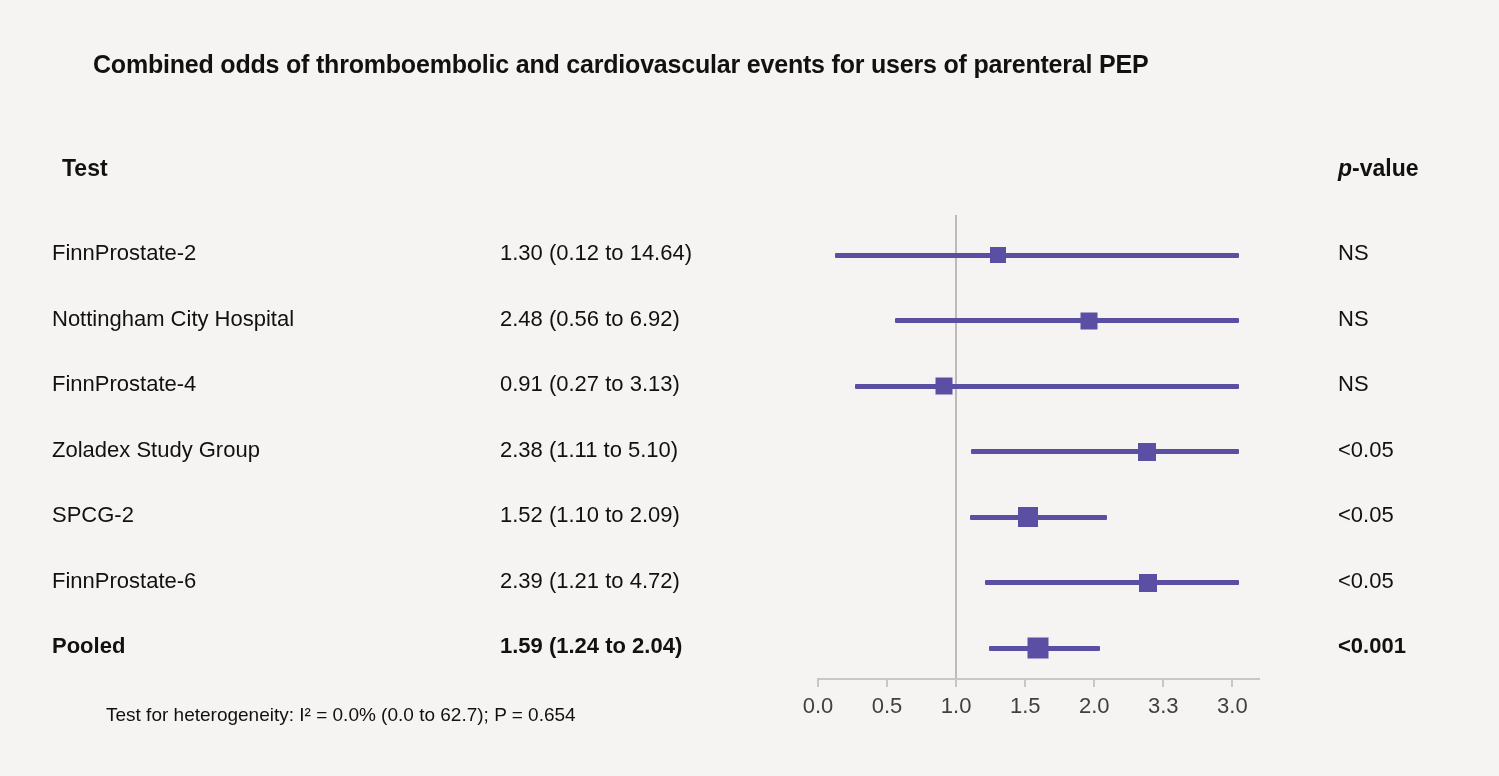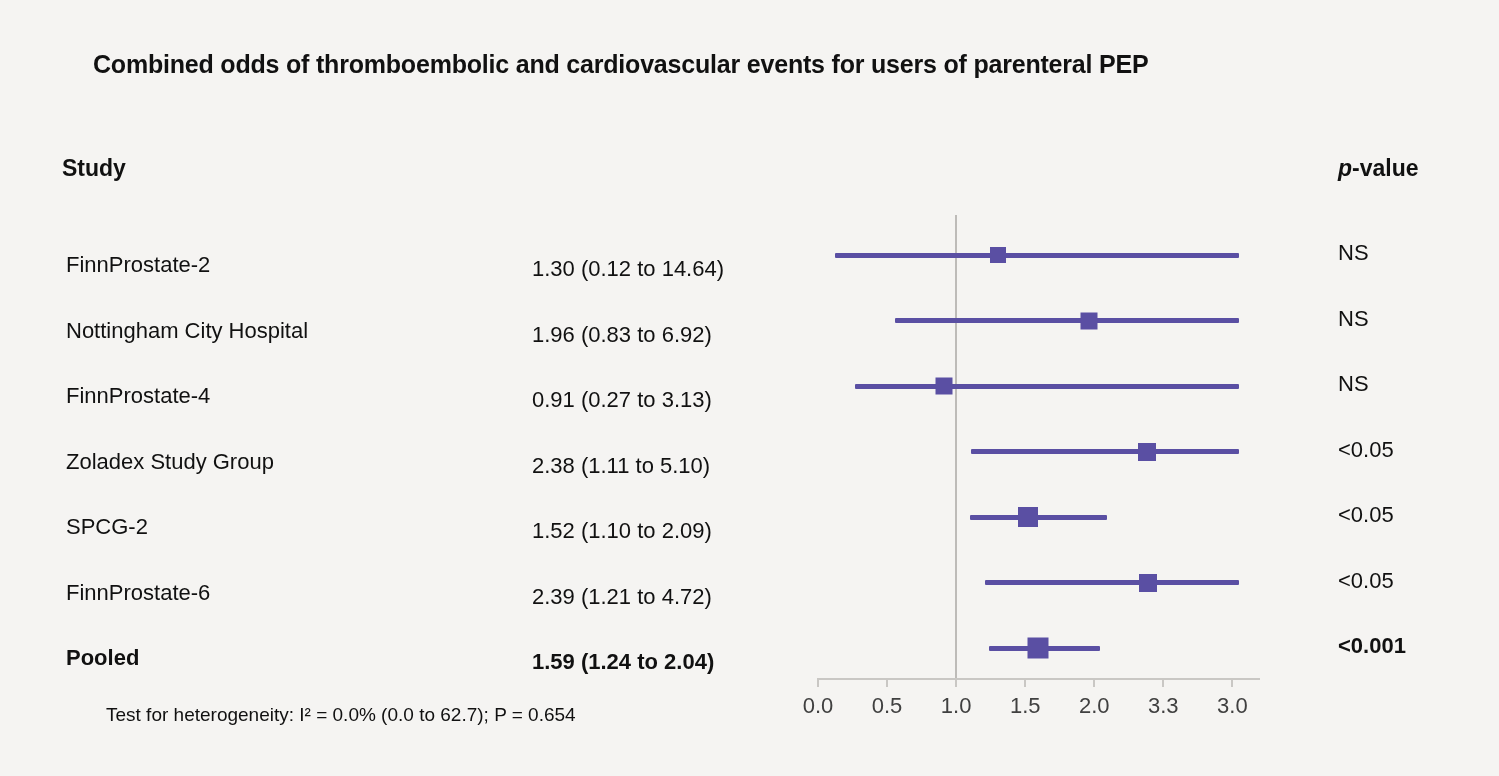--- a/index.html
+++ b/index.html
@@ -45,22 +45,22 @@
   .hdr-p     { left: 1338px; top: 155px; }
   .hdr-p i { font-style: italic; }
 
   
   .row-label, .row-or, .row-p {
     position: absolute;
     font-size: 22px;
     color: #111111;
     white-space: nowrap;
   }
-  .row-label { left: 66px; margin-top: 12px; }
-  .row-or    { left: 532px; margin-top: 16px; }
+  .row-label { left: 52px; }
+  .row-or    { left: 500px; }
   .row-p     { left: 1338px; }
   .bold { font-weight: bold; }
 
   
   .plot {
     position: absolute;
     left: 818px;
     top: 215px;
     width: 442px;
     height: 465px;
@@ -117,29 +117,29 @@
     margin-left: 44px;
   }
 </style>
 </head>
 <body>
 
 <div class="page">
 
   <div class="title">Combined odds of thromboembolic and cardiovascular events for users of parenteral PEP</div>
 
-  <div class="hdr hdr-study">Study</div>
+  <div class="hdr hdr-study">Test</div>
   <div class="hdr hdr-p"><i>p</i><span>-value</span></div>
 
   <div id="rows-layer">
       <div class="row-label" style="top: 240px;">FinnProstate-2</div>
       <div class="row-or" style="top: 240px;">1.30 (0.12 to 14.64)</div>
       <div class="row-p" style="top: 240px;">NS</div>
       <div class="row-label" style="top: 305.5px;">Nottingham City Hospital</div>
-      <div class="row-or" style="top: 305.5px;">1.96 (0.83 to 6.92)</div>
+      <div class="row-or" style="top: 305.5px;">2.48 (0.56 to 6.92)</div>
       <div class="row-p" style="top: 305.5px;">NS</div>
       <div class="row-label" style="top: 371px;">FinnProstate-4</div>
       <div class="row-or" style="top: 371px;">0.91 (0.27 to 3.13)</div>
       <div class="row-p" style="top: 371px;">NS</div>
       <div class="row-label" style="top: 436.5px;">Zoladex Study Group</div>
       <div class="row-or" style="top: 436.5px;">2.38 (1.11 to 5.10)</div>
       <div class="row-p" style="top: 436.5px;">&lt;0.05</div>
       <div class="row-label" style="top: 502px;">SPCG-2</div>
       <div class="row-or" style="top: 502px;">1.52 (1.10 to 2.09)</div>
       <div class="row-p" style="top: 502px;">&lt;0.05</div>

